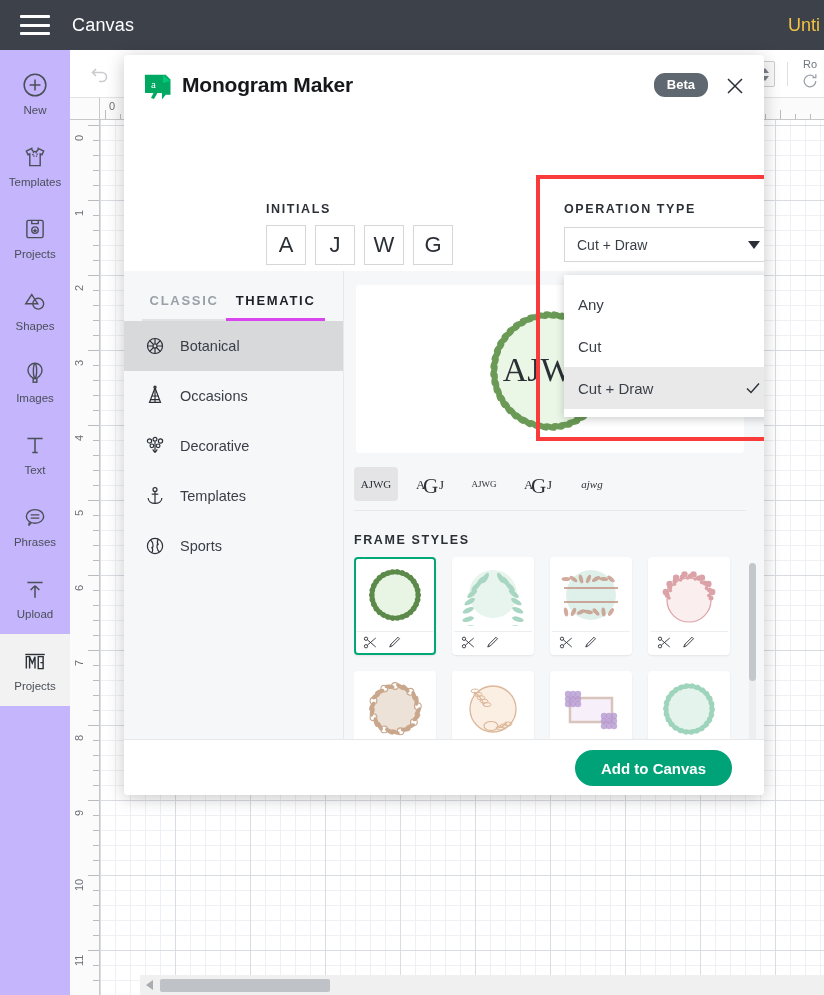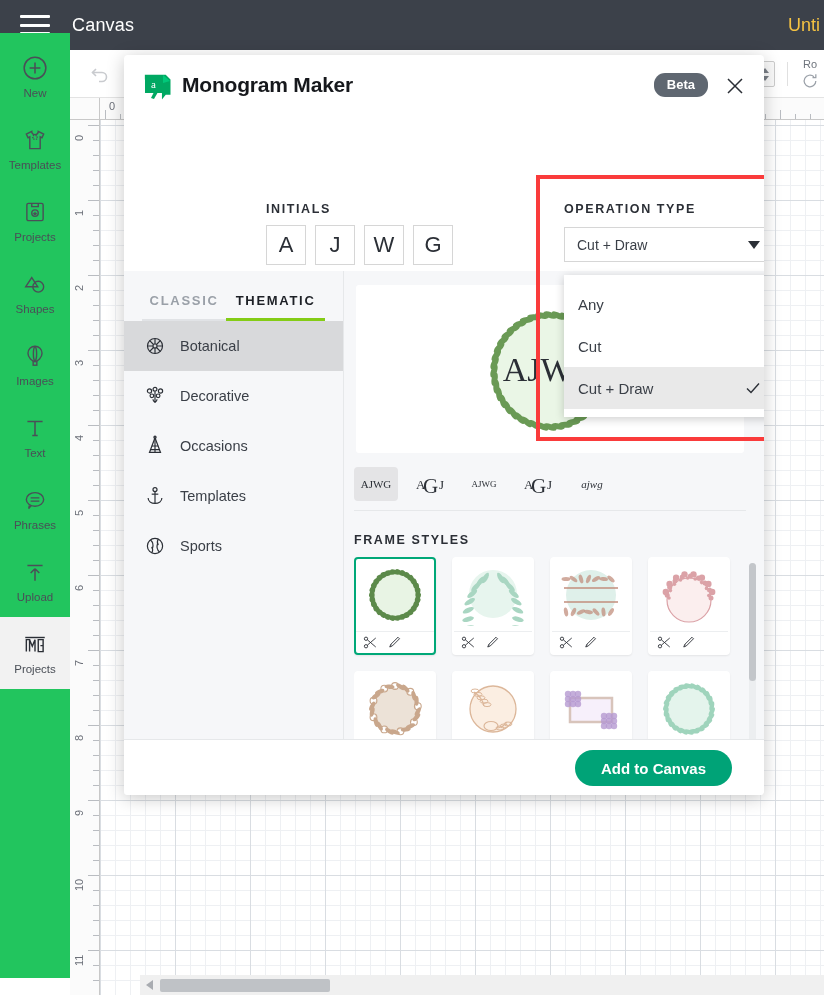--- a/index.html
+++ b/index.html
@@ -25,22 +25,22 @@
     color: #ffffff; font-size: 18px; letter-spacing: .2px; text-align: center;
   }
   .doc-title {
     position: absolute; right: 0; top: 0; height: 50px;
     display: flex; align-items: center; padding-right: 4px;
     color: #f4c242; font-size: 18px;
   }
 
   
   .rail {
-    position: absolute; left: 0; top: 33px; width: 70px; height: 945px;
-    background: #22c55e; padding-top: 8px;
+    position: absolute; left: 0; top: 50px; width: 70px; height: 945px;
+    background: #c4b5fd; padding-top: 8px;
   }
   .rail-item {
     height: 72px; display: flex; flex-direction: column;
     align-items: center; justify-content: center; gap: 6px;
     color: #4a4f57;
   }
   .rail-item.active { background: #f2f2f2; }
   .rail-label { font-size: 11.5px; color: #4a4f57; }
   .rail-ico { width: 26px; height: 26px; display: block; }
 
@@ -195,21 +195,21 @@
     position: absolute; left: 0; top: 0; width: 220px; height: 524px;
     background: #f6f7f9; border-right: 1px solid #e6e8ea;
   }
   .tabs { display: flex; gap: 0; padding: 22px 18px 0 18px; }
   .tab {
     padding: 0 0 10px 0; font-size: 13px; letter-spacing: 1.7px; font-weight: bold;
     color: #9aa0a8; border-bottom: 2px solid #e1e3e6; text-align: center;
   }
   .tab:first-child { width: 92px; }
   .tab:last-child { width: 108px; }
-  .tab.active { color: #1d2026; border-bottom: 3px solid #84cc16; }
+  .tab.active { color: #1d2026; border-bottom: 3px solid #d946ef; }
   .cat {
     height: 50px; display: flex; align-items: center; gap: 14px; padding-left: 20px;
     font-size: 14.5px; color: #3a3f47;
   }
   .cat.active { background: #d8d9db; }
   .cat-ico { width: 22px; height: 22px; color: #2b2f36; flex: none; }
 
   .right-pane {
     position: absolute; left: 220px; top: 0; width: 420px; height: 524px;
   }
@@ -568,36 +568,36 @@
         <div class="cat active">
           <svg class="cat-ico" viewBox="0 0 24 24" fill="none" stroke="#2b2f36" stroke-width="1.3">
               <circle cx="12" cy="12" r="8.2"></circle>
               <circle cx="12" cy="12" r="2.2"></circle>
               <path d="M12 3.8v5.9M12 14.3v5.9M3.8 12h5.9M14.3 12h5.9M6.2 6.2l4.2 4.2M13.6 13.6l4.2 4.2M17.8 6.2l-4.2 4.2M10.4 13.6l-4.2 4.2"></path>
             </svg>
           <span>Botanical</span>
         </div>
         <div class="cat">
           <svg class="cat-ico" viewBox="0 0 24 24" fill="none" stroke="#2b2f36" stroke-width="1.3">
+              <path d="M12 3l6 16H6z"></path>
+              <path d="M12 3v16M8.5 12h7M7.2 16h9.6"></path>
+              <circle cx="12" cy="2.5" r="1.2"></circle>
+            </svg>
+          <span>Occasions</span>
+        </div>
+        <div class="cat">
+          <svg class="cat-ico" viewBox="0 0 24 24" fill="none" stroke="#2b2f36" stroke-width="1.3">
               <circle cx="6" cy="6.5" r="2.3"></circle>
               <circle cx="12" cy="4.6" r="2.1"></circle>
               <circle cx="18" cy="6.5" r="2.3"></circle>
               <circle cx="8.6" cy="11.8" r="2"></circle>
               <circle cx="15.4" cy="11.8" r="2"></circle>
               <path d="M12 7v12M12 19c-1.6-1-2.2-2.2-2.2-3.4M12 19c1.6-1 2.2-2.2 2.2-3.4"></path>
             </svg>
           <span>Decorative</span>
-        </div>
-        <div class="cat">
-          <svg class="cat-ico" viewBox="0 0 24 24" fill="none" stroke="#2b2f36" stroke-width="1.3">
-              <path d="M12 3l6 16H6z"></path>
-              <path d="M12 3v16M8.5 12h7M7.2 16h9.6"></path>
-              <circle cx="12" cy="2.5" r="1.2"></circle>
-            </svg>
-          <span>Occasions</span>
         </div>
         <div class="cat">
           <svg class="cat-ico" viewBox="0 0 24 24" fill="none" stroke="#2b2f36" stroke-width="1.3">
               <circle cx="12" cy="5" r="2.2"></circle>
               <path d="M12 7.2V20"></path>
               <path d="M8.4 10h7.2"></path>
               <path d="M4.5 14.2c0 3.6 3.4 5.8 7.5 5.8s7.5-2.2 7.5-5.8"></path>
             </svg>
           <span>Templates</span>
         </div>

